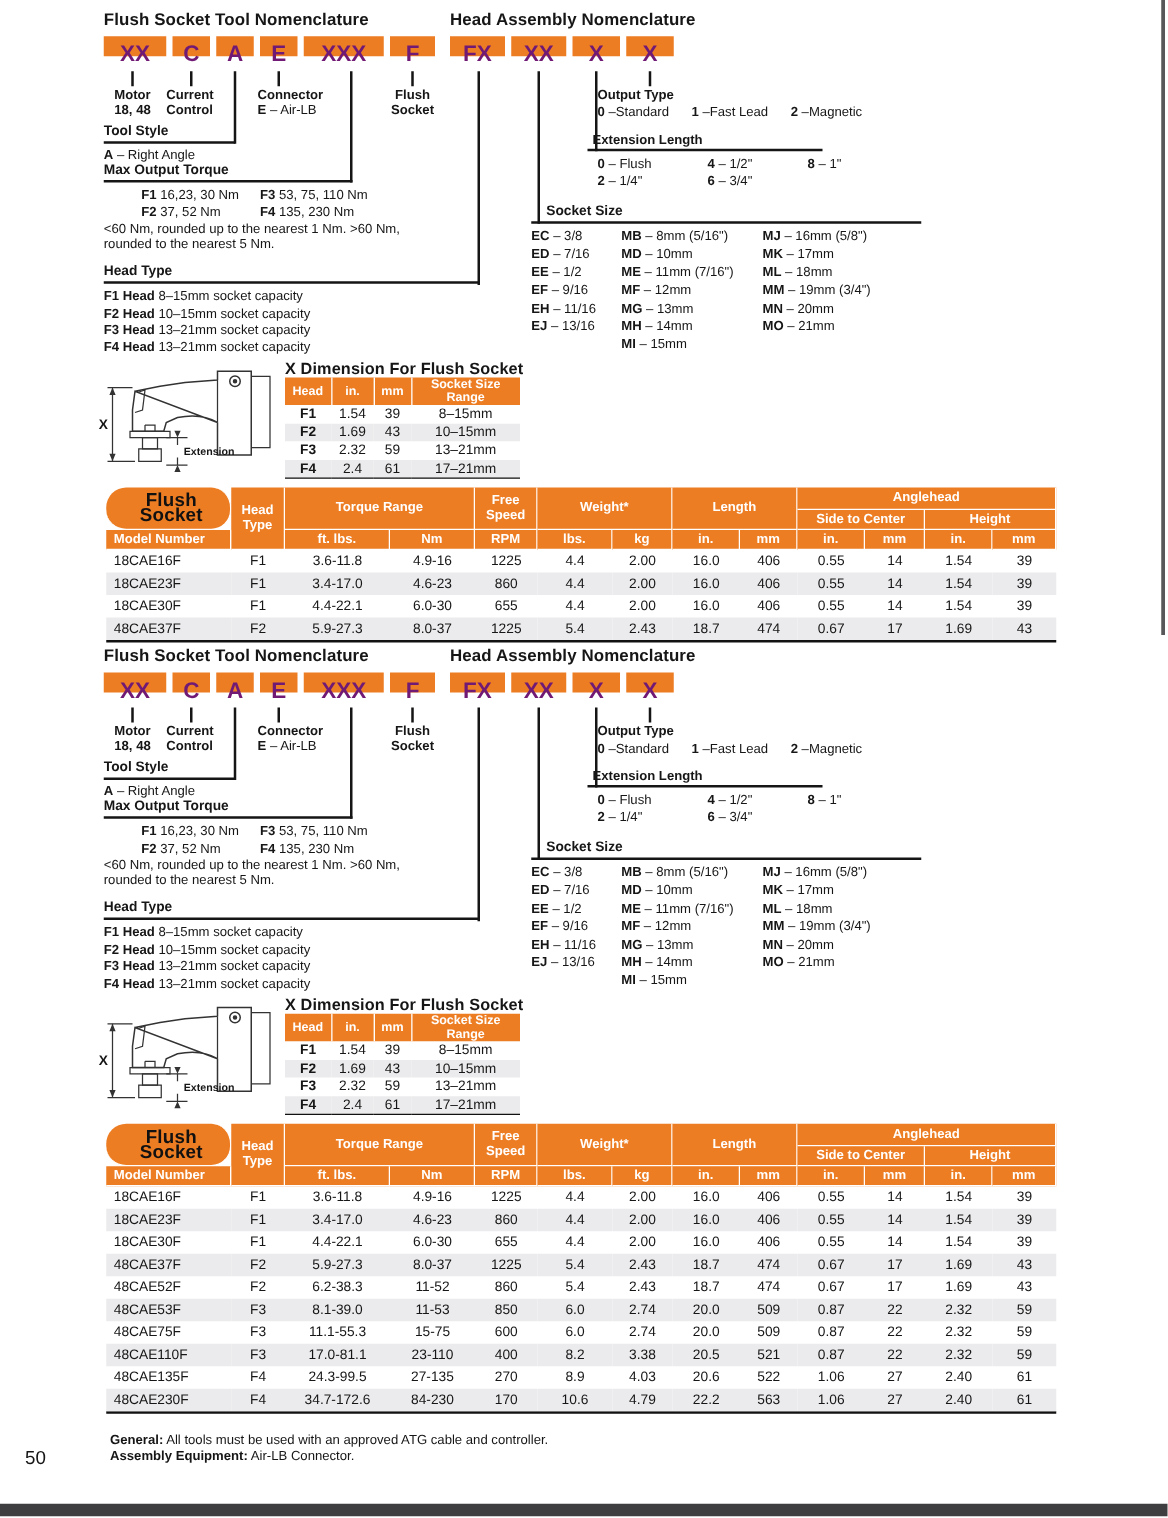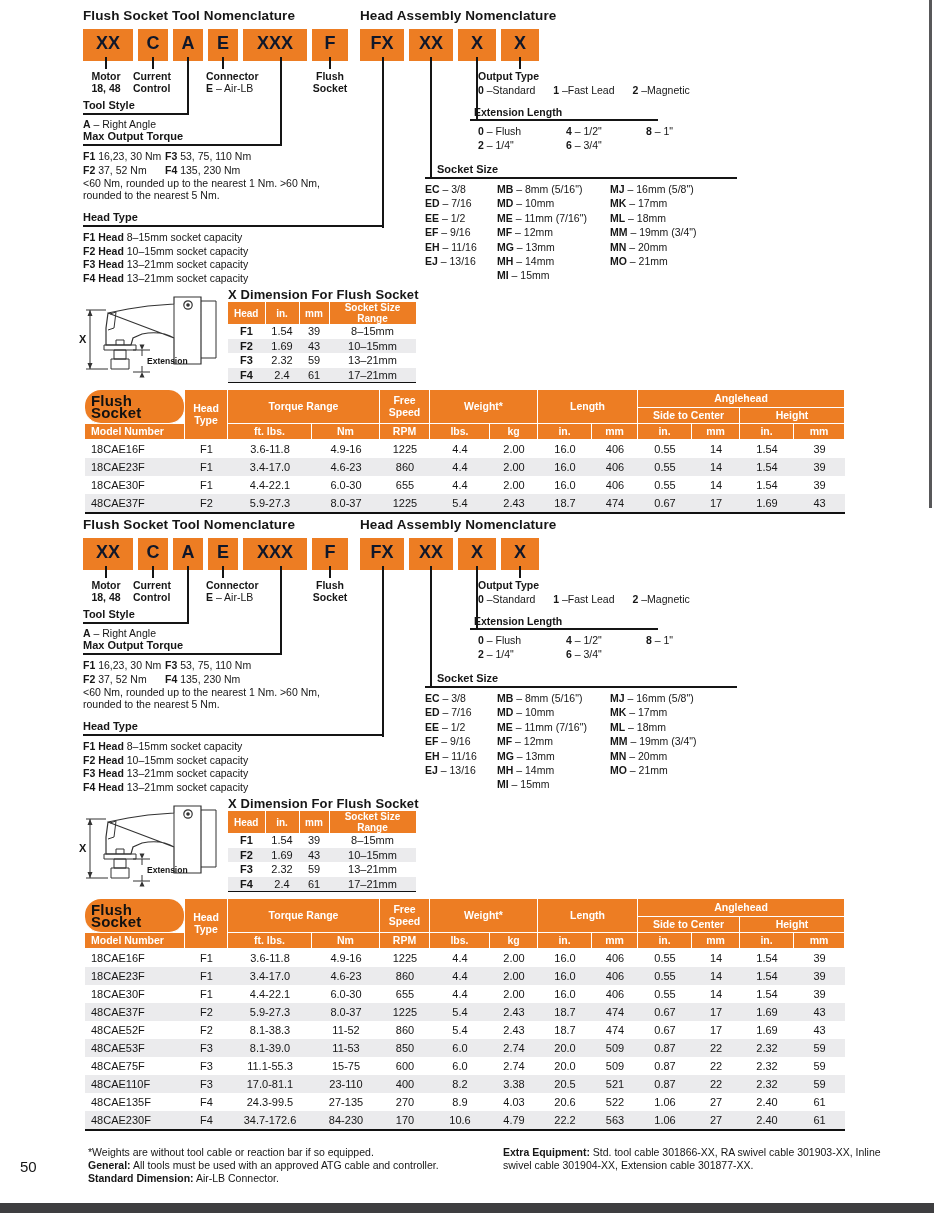--- a/index.html
+++ b/index.html
@@ -7,56 +7,56 @@
     width:934px;height:1214px;position:relative;background:#fff;
     font-family:"Liberation Sans","DejaVu Sans",sans-serif;color:#161616;
     overflow:hidden;
   }
   .section{position:absolute;left:0;width:934px;height:509px;}
   #section-1{top:8px;}
   #section-2{top:517px;}
   .abs{position:absolute;}
   .ttl{font-size:13.5px;font-weight:bold;letter-spacing:.1px;}
   
-  .nbox{position:absolute;top:21px;height:32px;background:var(--orange);
-    color:#0f172a;font-weight:bold;font-size:18px;text-align:center;line-height:28px;}
+  .nbox{position:absolute;top:21px;height:16px;background:var(--orange);
+    color:#701a75;font-weight:bold;font-size:18px;text-align:center;line-height:28px;}
   .b1{left:83px;width:50px;} .b2{left:138px;width:30px;} .b3{left:173px;width:30px;}
   .b4{left:208px;width:30px;} .b5{left:243px;width:64px;} .b6{left:312px;width:36px;}
   .h1{left:360px;width:44px;} .h2{left:409px;width:44px;}
   .h3{left:458px;width:38px;} .h4{left:501px;width:38px;}
   
   .vline{position:absolute;width:2px;background:#151515;}
   .rule{position:absolute;height:2px;background:#151515;}
   .lbl{position:absolute;font-size:10.5px;font-weight:bold;line-height:12px;}
   .val{position:absolute;font-size:10.5px;font-weight:bold;line-height:12px;}
   .pair b{font-weight:bold;}
   .pair{font-size:10.5px;line-height:12px;}
   .pairlist .pair{margin-bottom:1px;}
-  .tgrid{position:absolute;display:flex;}
+  .tgrid{position:absolute;display:flex;gap:13px;margin-left:30px;}
   .tgrid .col .pair{line-height:13px;}
   .note{position:absolute;font-size:10.5px;line-height:11.5px;}
   .htlist{position:absolute;}
   .htlist .pair{line-height:12.5px;}
   .outline{position:absolute;display:flex;gap:18px;}
   .extgrid{position:absolute;display:grid;grid-template-columns:88px 80px 56px;grid-auto-rows:14px;}
   .sockcol .pair{line-height:13.4px;}
   
   .xdim-table{position:absolute;border-collapse:collapse;table-layout:fixed;}
   .xdim-table th{background:var(--orange);color:#fff;font-size:10px;font-weight:bold;
     height:15px;padding:0;border-right:1.5px solid #fff;}
   .xdim-table td{font-size:11px;text-align:center;height:14.5px;padding:0;}
   .xdim-table td.bold{font-weight:bold;}
   .xdim-table tr.alt td{background:#ebebed;}
   .xdim-table{border-bottom:1.5px solid #111;}
   
   .spec{position:absolute;left:85px;top:382px;border-collapse:separate;border-spacing:0;
     table-layout:fixed;border-bottom:2px solid #111;}
   .spec th{background:var(--orange);color:#fff;font-size:10.5px;font-weight:bold;
     padding:0 1px;border-right:1.5px solid #fff;border-bottom:1.5px solid #fff;line-height:11.5px;}
-  .spec th.big{font-size:15px;color:#111;text-align:left;padding-left:6px;letter-spacing:.2px;border-radius:16px;}
+  .spec th.big{font-size:15px;color:#111;text-align:center;padding-left:6px;letter-spacing:.2px;border-radius:16px;}
   .spec tr.r1 th{height:17px;} .spec tr.r2 th{height:15px;} .spec tr.r3 th{height:15px;}
   .spec th.left{text-align:left;padding-left:6px;}
   .spec td{font-size:11px;text-align:center;height:18px;padding:0;}
   .spec td.model{text-align:left;padding-left:6px;}
   .spec tbody tr.alt td{background:#ebebed;}
   
   .fnote{position:absolute;font-size:10.5px;line-height:13px;}
   .fnote b{font-weight:bold;}
   .pagenum{position:absolute;left:20px;top:1158px;font-size:15px;}
   .botbar{position:absolute;left:0;top:1203px;width:934px;height:10px;background:#3e3e40;}
@@ -655,21 +655,21 @@
             <td>18.7</td>
             <td>474</td>
             <td>0.67</td>
             <td>17</td>
             <td>1.69</td>
             <td>43</td>
           </tr>
           <tr>
             <td class="model">48CAE52F</td>
             <td>F2</td>
-            <td>8.1-38.3</td>
+            <td>6.2-38.3</td>
             <td>11-52</td>
             <td>860</td>
             <td>5.4</td>
             <td>2.43</td>
             <td>18.7</td>
             <td>474</td>
             <td>0.67</td>
             <td>17</td>
             <td>1.69</td>
             <td>43</td>
@@ -748,23 +748,21 @@
             <td>27</td>
             <td>2.40</td>
             <td>61</td>
           </tr>
         </tbody>
     </table>
   </div>
 </div>
 
 <div class="fnote" style="left:88px;top:1146px;width:405px;">
-  <div>*Weights are without tool cable or reaction bar if so equipped.</div>
   <div><b>General:</b><span> All tools must be used with an approved ATG cable and controller.</span></div>
-  <div><b>Standard Dimension:</b><span> Air-LB Connector.</span></div>
+  <div><b>Assembly Equipment:</b><span> Air-LB Connector.</span></div>
 </div>
 <div class="fnote" style="left:503px;top:1146px;width:390px;">
-  <div><b>Extra Equipment:</b><span> Std. tool cable 301866-XX, RA swivel cable 301903-XX, Inline swivel cable 301904-XX, Extension cable 301877-XX.</span></div>
 </div>
 
 <div class="pagenum">50</div>
 <div class="edgeline"></div>
 <div class="botbar"></div>
 
 </body></html>

